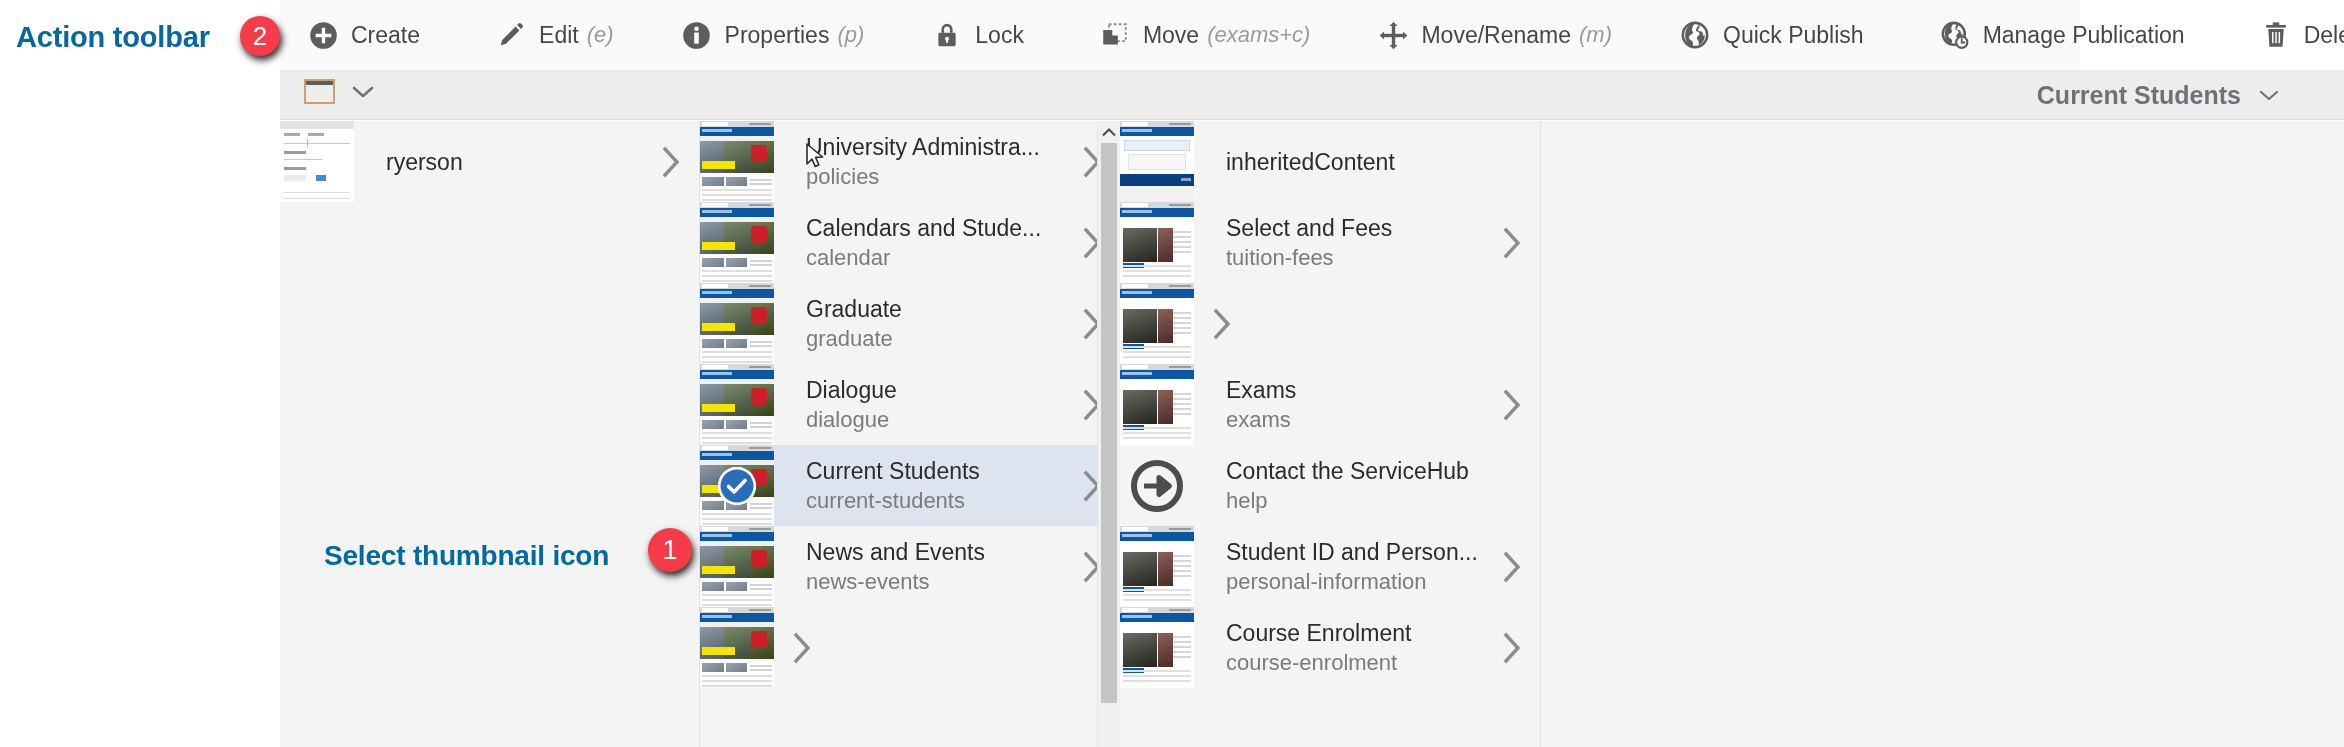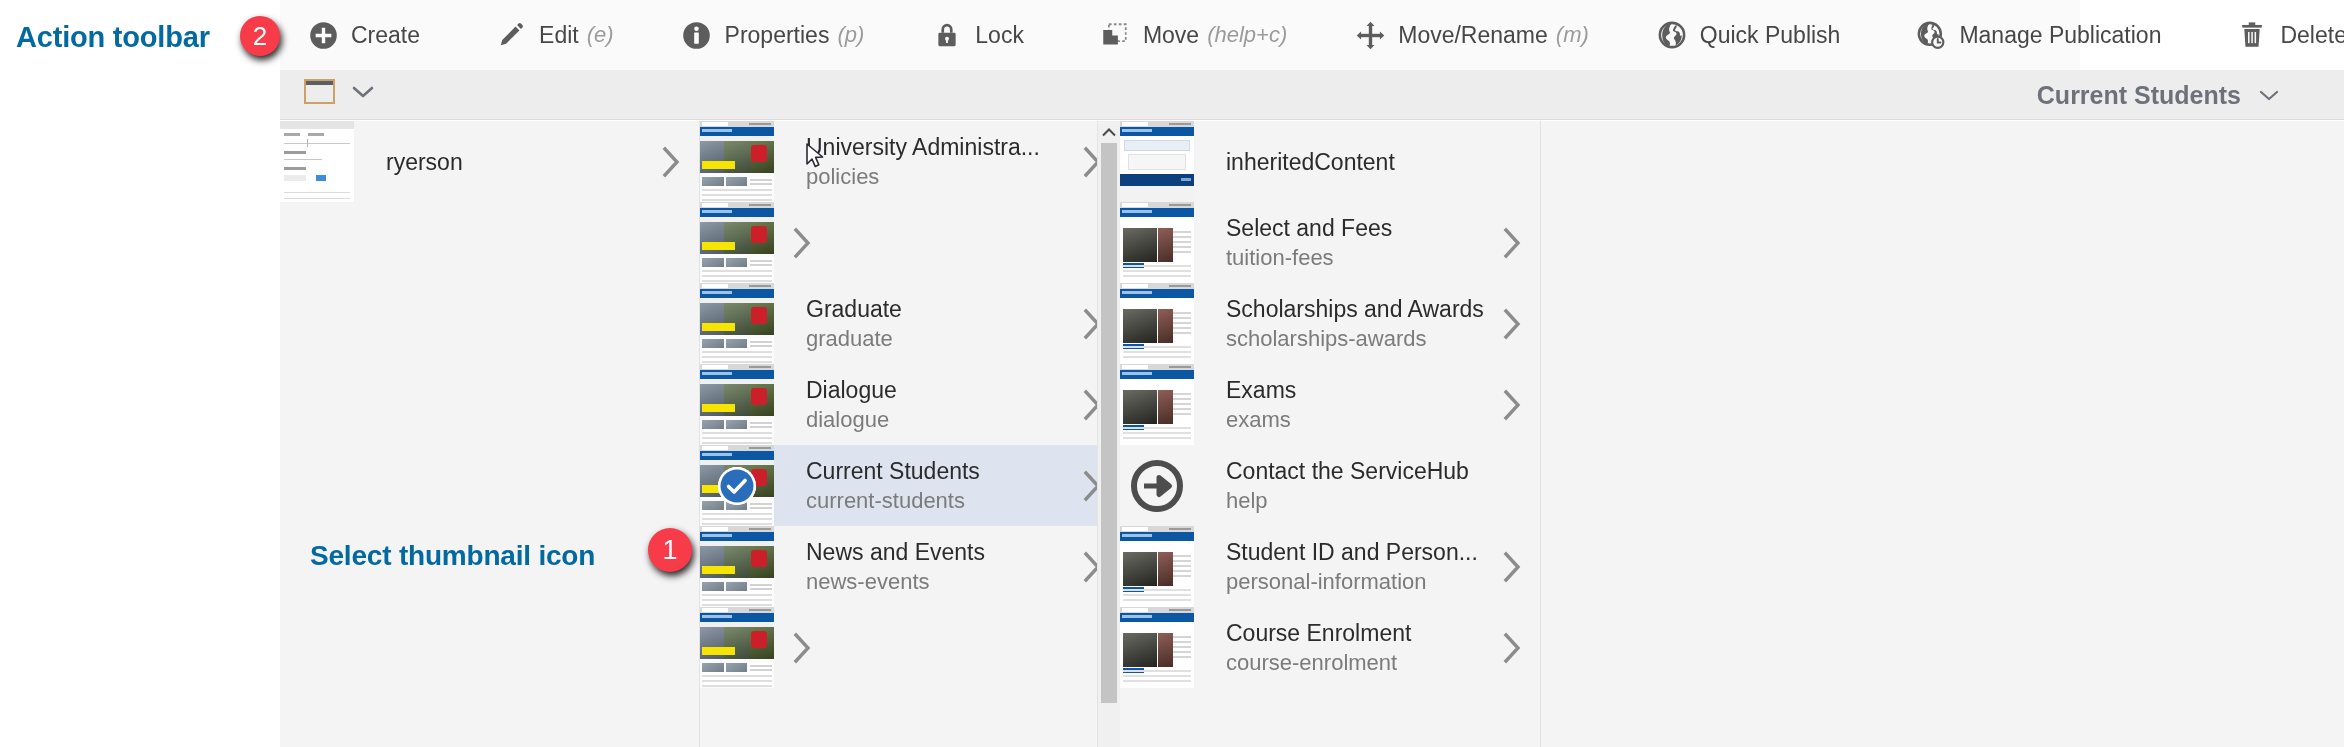--- a/index.html
+++ b/index.html
@@ -307,21 +307,21 @@
   </div>
 
   <div class="tb-item" style="margin-left:68px">
     <span class="tb-ico">
       <svg width="27" height="27" viewBox="0 0 24 24">
         <rect x="7" y="2" width="15" height="15" fill="none" stroke="#8a8a8a" stroke-width="1.6" stroke-dasharray="2.4 2"></rect>
         <path d="M2 7h8v5h5v8H2z" fill="#5d5d5d"></path>
       </svg>
     </span>
     <span class="tb-label">Move</span>
-    <span class="tb-key">(help+c)</span>
+    <span class="tb-key">(exams+c)</span>
   </div>
 
   <div class="tb-item" style="margin-left:68px">
     <span class="tb-ico">
       <svg width="29" height="29" viewBox="0 0 24 24" fill="#5d5d5d">
         <rect x="10.6" y="3" width="2.8" height="18"></rect>
         <rect x="3" y="10.6" width="18" height="2.8"></rect>
         <path d="M12 0.6l3.3 3.6H8.7zM12 23.4l3.3-3.6H8.7zM0.6 12l3.6-3.3v6.6zM23.4 12l-3.6-3.3v6.6z"></path>
       </svg>
     </span>
@@ -503,20 +503,24 @@
                   <i></i>
                 </span>
               </span>
             <span class="th-foot">
                 <i></i>
                 <i></i>
                 <i></i>
               </span>
           </div>
         </div>
+        <div class="row-text">
+          <div class="row-title">Calendars and Stude...</div>
+          <div class="row-sub">calendar</div>
+        </div>
         <div class="row-chev">
           <svg width="20" height="32" viewBox="0 0 20 32">
               <path d="M4 3l12 13L4 29" fill="none" stroke="#8c8c8c" stroke-width="3.4" stroke-linecap="square"></path>
             </svg>
         </div>
       </div>
 
       <div class="row">
         <div class="row-thumb">
           <div class="thumb">
@@ -835,24 +839,20 @@
                 </span>
               <span class="blu"></span>
               <span class="bot">
                   <i></i>
                   <i></i>
                   <i></i>
                 </span>
             </span>
           </div>
         </div>
-        <div class="row-text">
-          <div class="row-title">Scholarships and Awards</div>
-          <div class="row-sub">scholarships-awards</div>
-        </div>
         <div class="row-chev">
           <svg width="20" height="32" viewBox="0 0 20 32">
               <path d="M4 3l12 13L4 29" fill="none" stroke="#8c8c8c" stroke-width="3.4" stroke-linecap="square"></path>
             </svg>
         </div>
       </div>
 
       <div class="row">
         <div class="row-thumb">
           <div class="thumb thB">
@@ -983,20 +983,20 @@
       </div>
     </div>
   </div>
 
   <div class="col col-blank"></div>
 </div>
 
 <div class="annot-label" style="left:16px; top:21px; font-size:29px;">Action toolbar</div>
 <div class="annot-badge" style="left:240px; top:16px; width:40px; height:40px; font-size:26px;">2</div>
 
-<div class="annot-label" style="left:310px; top:540px; font-size:28px;">Select thumbnail icon</div>
+<div class="annot-label" style="left:324px; top:540px; font-size:28px;">Select thumbnail icon</div>
 <div class="annot-badge" style="left:648px; top:528px; width:44px; height:44px; font-size:27px;">1</div>
 
 <div class="cursor" style="left:806px; top:143px;">
   <svg width="20" height="27" viewBox="0 0 20 27">
     <path d="M1 1l0 20 5-5 3.2 7.4 3.6-1.6L9.6 14.4 16.6 14z" fill="#ffffff" stroke="#2b2b33" stroke-width="1.6" stroke-linejoin="round"></path>
   </svg>
 </div>
 
 </body></html>

